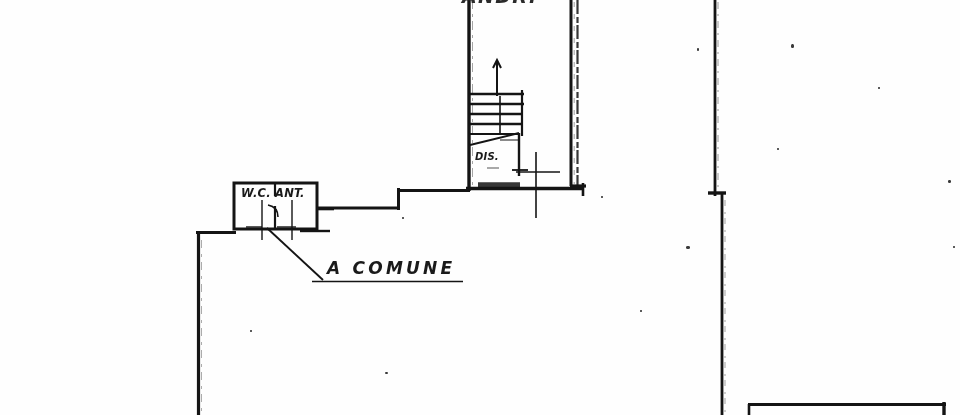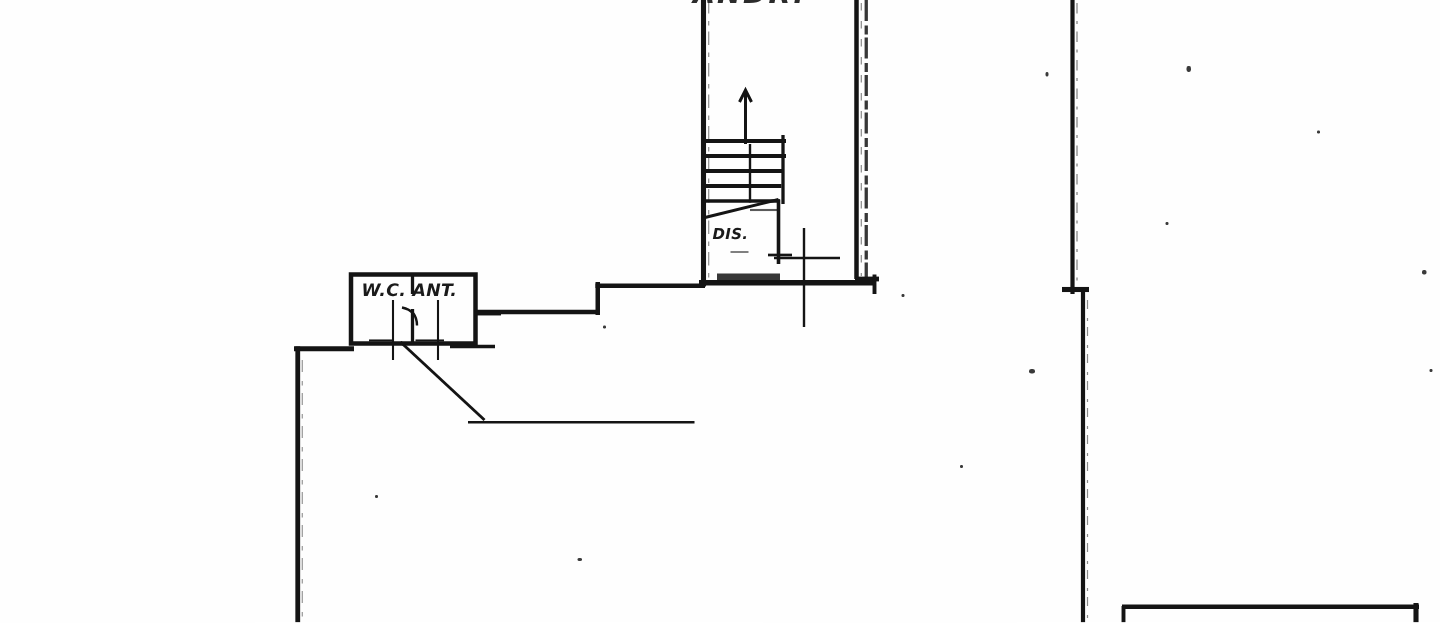--- a/index.html
+++ b/index.html
@@ -179,20 +179,21 @@
     </g>
   </svg>
 
   <div class="hand-label" id="label-comun-cut">ANDR.</div>
 
 
   <div class="hand-label" id="label-wc">W.C. ANT.</div>
 
   <div class="hand-label" id="label-dis">DIS.</div>
 
+  <div class="hand-label" id="label-a-comune">A COMUNE</div>
 
 
   <div id="speck-layer">
       <div class="speck" style="left: 697px; top: 48px; width: 2px; height: 3px;"></div>
       <div class="speck" style="left: 791px; top: 44px; width: 3px; height: 4px;"></div>
       <div class="speck" style="left: 777px; top: 148px; width: 2px; height: 2px;"></div>
       <div class="speck" style="left: 948px; top: 180px; width: 3px; height: 3px;"></div>
       <div class="speck" style="left: 686px; top: 246px; width: 4px; height: 3px;"></div>
       <div class="speck" style="left: 953px; top: 246px; width: 2px; height: 2px;"></div>
       <div class="speck" style="left: 402px; top: 217px; width: 2px; height: 2px;"></div>

